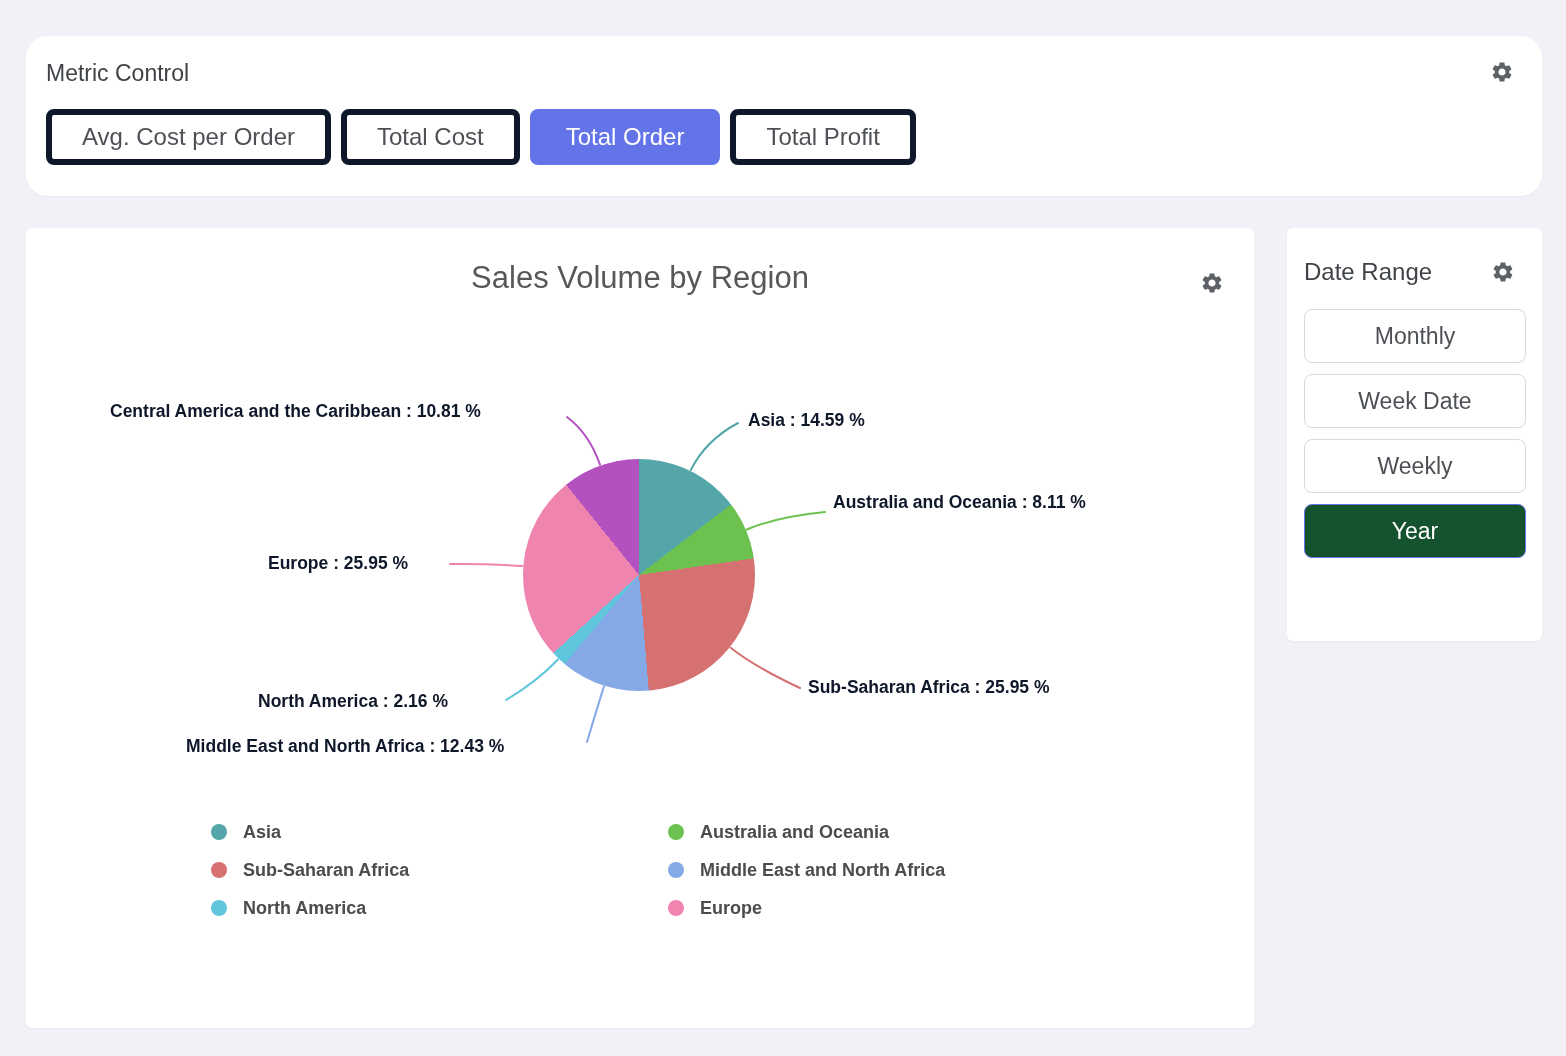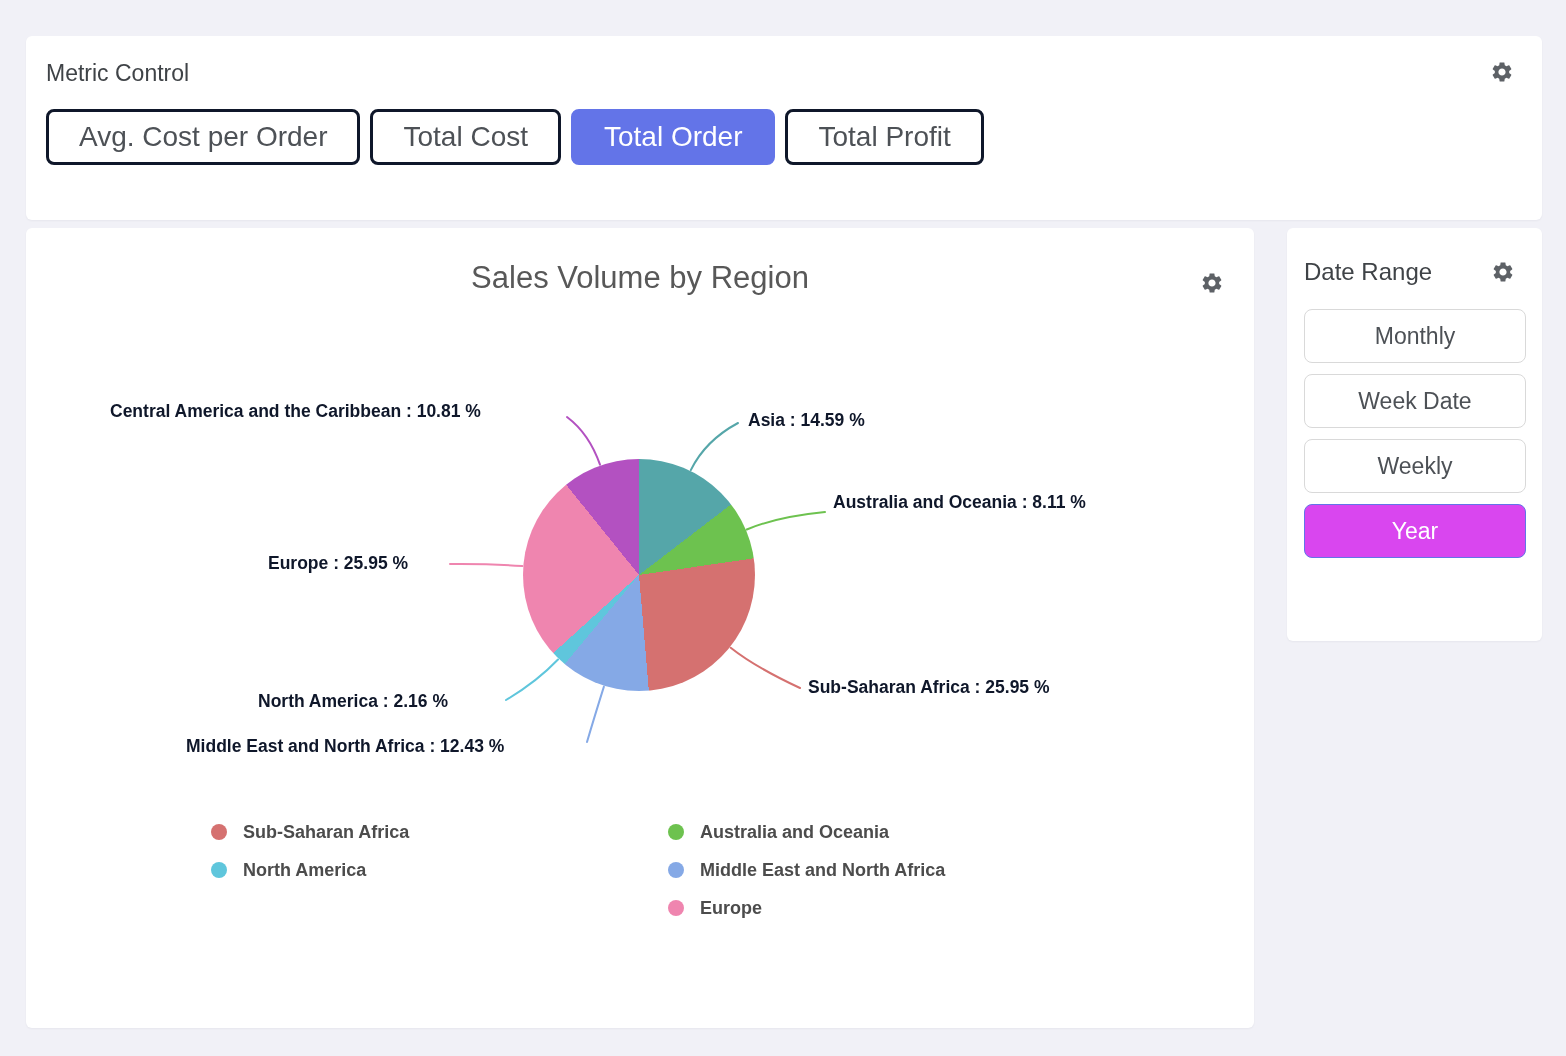--- a/index.html
+++ b/index.html
@@ -11,27 +11,27 @@
     overflow:hidden;
     color:#44474a;
   }
   .card {
     position:absolute;
     background:#ffffff;
     border-radius:6px;
     box-shadow:0 1px 2px rgba(40,40,60,0.05);
   }
   
-  .metric-card { left:26px; top:36px; width:1516px; height:184px; padding:24px 28px 12px 20px; }
+  .metric-card { left:26px; top:36px; width:1516px; height:160px; padding:24px 28px 12px 20px;border-radius:21px; }
   .metric-card .card-head { display:flex; align-items:flex-start; justify-content:space-between; }
   .panel-title { font-size:23px; font-weight:400; color:#3f4347; }
   .btn-row { display:flex; gap:10px; margin-top:22px; }
   .btn {
-    height:56px; padding:0 30px; font-size:28px; color:#4d5156;
-    background:#fff; border:3px solid #0f172a; border-radius:8px;
+    height:56px; padding:0 30px; font-size:24px; color:#4d5156;
+    background:#fff; border:6px solid #0f172a; border-radius:8px;
     display:flex; align-items:center; justify-content:center;
     cursor:pointer; white-space:nowrap;
     font-family:"Liberation Sans", sans-serif;
   }
   .btn.selected { background:#6374e8; border-color:#6374e8; color:#ffffff; }
   .gear { width:24px; height:24px; flex:0 0 auto; cursor:pointer; }
   .gear svg { width:24px; height:24px; fill:#5d6166; display:block; }
   
   .chart-card { left:26px; top:228px; width:1228px; height:800px; }
   .chart-card .chart-gear { position:absolute; top:43px; right:30px; }
@@ -64,21 +64,21 @@
   .date-card { left:1287px; top:228px; width:255px; height:413px; padding:30px 16px 0 17px; }
   .date-card .card-head { display:flex; align-items:center; justify-content:space-between; padding-right:11px; }
   .date-card .panel-title { font-size:24px; }
   .date-btns { display:flex; flex-direction:column; gap:11px; margin-top:23px; }
   .date-btn {
     height:54px; width:222px; font-size:23px; color:#4d5156;
     background:#fff; border:1px solid #d9d9d9; border-radius:8px;
     display:flex; align-items:center; justify-content:center; cursor:pointer;
     font-family:"Liberation Sans", sans-serif;
   }
-  .date-btn.selected { background:#d946ef; border-color:#6374e8; color:#ffffff; }
+  .date-btn.selected { background:#14532d; border-color:#6374e8; color:#ffffff; }
 </style>
 </head>
 <body>
 
 <div class="card metric-card">
   <div class="card-head">
     <div class="panel-title">Metric Control</div>
     <div class="gear">
       <svg viewBox="0 0 24 24">
           <path d="M19.14 12.94c.04-.3.06-.61.06-.94 0-.32-.02-.64-.07-.94l2.03-1.58c.18-.14.23-.41.12-.61l-1.92-3.32c-.12-.22-.37-.29-.59-.22l-2.39.96c-.5-.38-1.03-.7-1.62-.94l-.36-2.54c-.04-.24-.24-.41-.48-.41h-3.84c-.24 0-.43.17-.47.41l-.36 2.54c-.59.24-1.13.57-1.62.94l-2.39-.96c-.22-.08-.47 0-.59.22L2.74 8.87c-.12.21-.08.47.12.61l2.03 1.58c-.05.3-.09.63-.09.94s.02.64.07.94l-2.03 1.58c-.18.14-.23.41-.12.61l1.92 3.32c.12.22.37.29.59.22l2.39-.96c.5.38 1.03.7 1.62.94l.36 2.54c.05.24.24.41.48.41h3.84c.24 0 .44-.17.47-.41l.36-2.54c.59-.24 1.13-.56 1.62-.94l2.39.96c.22.08.47 0 .59-.22l1.92-3.32c.12-.22.07-.47-.12-.61l-2.01-1.58zM12 15.6c-1.98 0-3.6-1.62-3.6-3.6s1.62-3.6 3.6-3.6 3.6 1.62 3.6 3.6-1.62 3.6-3.6 3.6z"></path>
@@ -116,20 +116,24 @@
   <div class="pie-label lbl-0">Asia : 14.59 %</div>
   <div class="pie-label lbl-1">Australia and Oceania : 8.11 %</div>
   <div class="pie-label lbl-2">Sub-Saharan Africa : 25.95 %</div>
   <div class="pie-label lbl-3">Middle East and North Africa : 12.43 %</div>
   <div class="pie-label lbl-4">North America : 2.16 %</div>
   <div class="pie-label lbl-5">Europe : 25.95 %</div>
   <div class="pie-label lbl-6">Central America and the Caribbean : 10.81 %</div>
 
   <div class="legend-col col1">
     <div class="legend-item">
+      <span class="legend-dot" style="background: rgb(85, 166, 169);"></span>
+      <span class="legend-text">Asia</span>
+    </div>
+    <div class="legend-item">
       <span class="legend-dot" style="background: rgb(213, 113, 112);"></span>
       <span class="legend-text">Sub-Saharan Africa</span>
     </div>
     <div class="legend-item">
       <span class="legend-dot" style="background: rgb(95, 198, 220);"></span>
       <span class="legend-text">North America</span>
     </div>
   </div>
   <div class="legend-col col2">
     <div class="legend-item">

